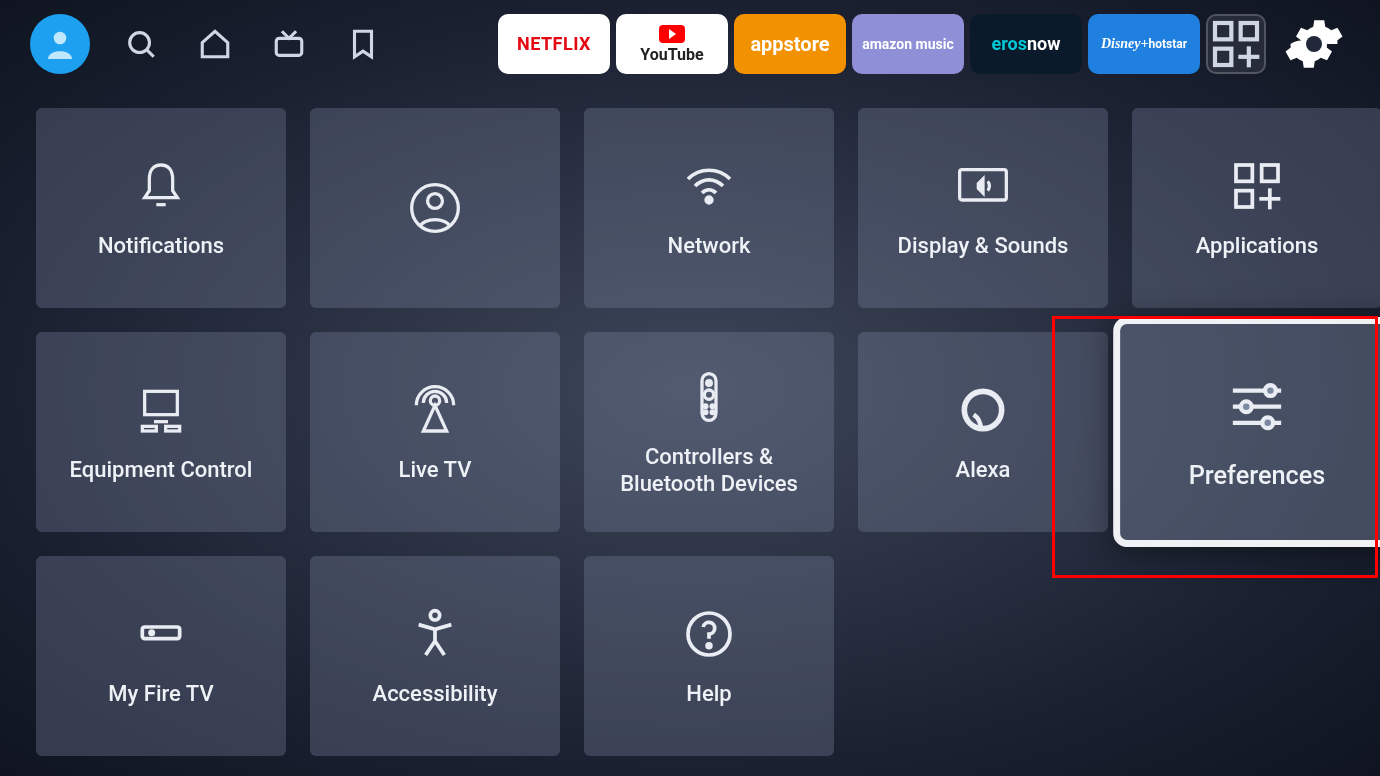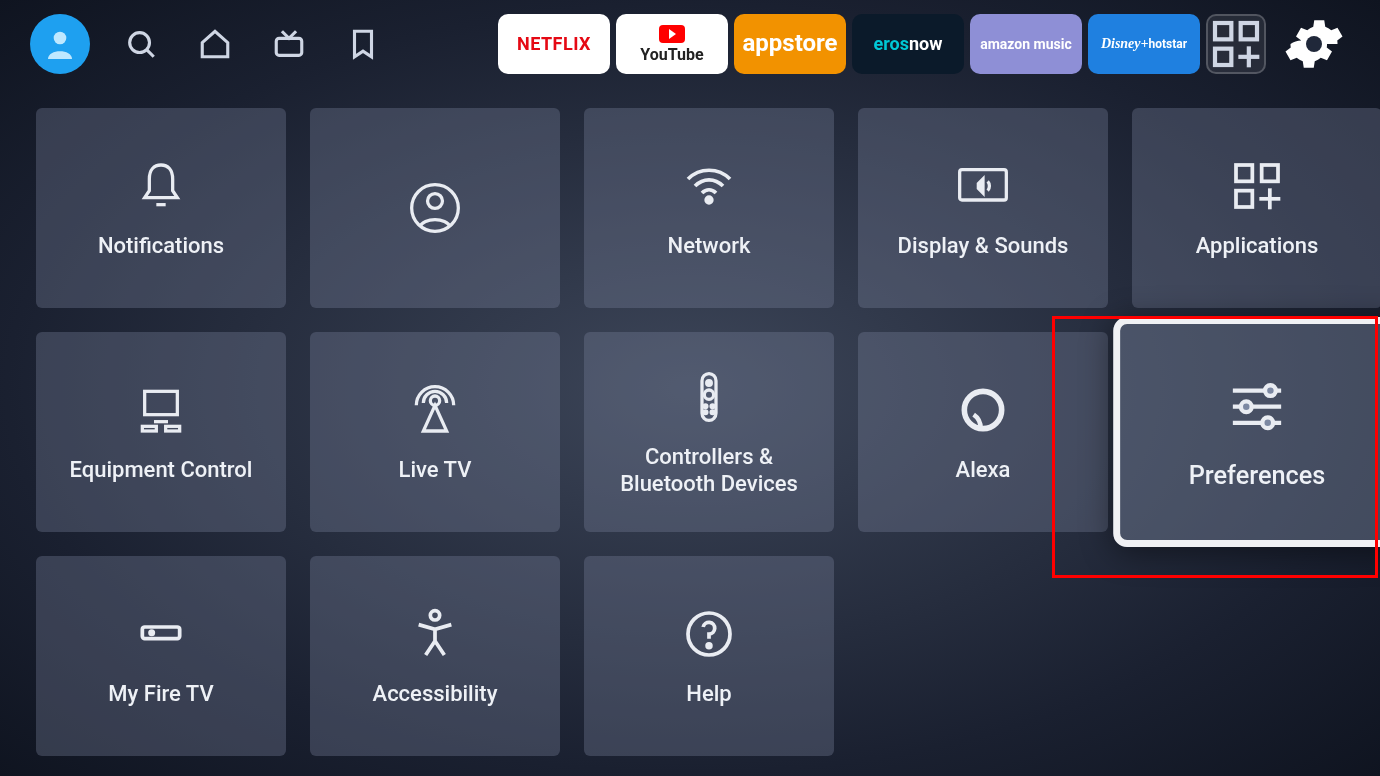--- a/index.html
+++ b/index.html
@@ -48,21 +48,21 @@
     display: flex; align-items: center; justify-content: center;
     font-weight: 700; font-size: 18px;
     cursor: pointer;
     text-align: center;
     line-height: 1.05;
   }
   .app-netflix { background:#fff; color:#e50914; letter-spacing:0.5px; }
   .app-youtube { background:#fff; color:#222; font-size:16px; display:flex; gap:4px;flex-direction:column; }
   .yt-badge { width:26px; height:18px; background:#ff0000; border-radius:4px; display:flex; align-items:center; justify-content:center; }
   .yt-badge::after { content:""; border-left:7px solid #fff; border-top:5px solid transparent; border-bottom:5px solid transparent; }
-  .app-appstore { background:#f29200; color:#fff; font-size:24px; }
+  .app-appstore { background:#f29200; color:#fff; font-size:20px; }
   .app-music { background:#8e8fd6; color:#fff; font-size:14px; }
   .app-eros { background:#0b1a2a; color:#00c8d6; font-size:18px; }
   .app-hotstar { background:#1f80e0; color:#fff; font-size:12px; display:flex; }
   .app-grid {
     width:60px; height:60px; border-radius:10px;
     background: rgba(255,255,255,0.08);
     border: 2px solid rgba(255,255,255,0.20);
     display:flex; align-items:center; justify-content:center;
   }
   .gear-wrap {
@@ -163,26 +163,26 @@
     <div class="app-tile app-netflix">
       <span>NETFLIX</span>
     </div>
     <div class="app-tile app-youtube">
       <span class="yt-badge"></span>
       <span>YouTube</span>
     </div>
     <div class="app-tile app-appstore">
       <span>appstore</span>
     </div>
+    <div class="app-tile app-music">
+      <span>amazon music</span>
+    </div>
     <div class="app-tile app-eros">
       <span>eros</span>
         <span style="color:#fff">now</span>
-    </div>
-    <div class="app-tile app-music">
-      <span>amazon music</span>
     </div>
     <div class="app-tile app-hotstar">
       <span style="font-style:italic;font-family:cursive;font-size:14px">Disney+</span>
       <span>hotstar</span>
     </div>
     <div class="app-grid">
       <svg viewBox="0 0 24 24" fill="none" stroke="#cfd6e4" stroke-width="1.8">
         <rect x="3" y="3" width="7" height="7"></rect>
           <rect x="14" y="3" width="7" height="7"></rect>
         <rect x="3" y="14" width="7" height="7"></rect>

